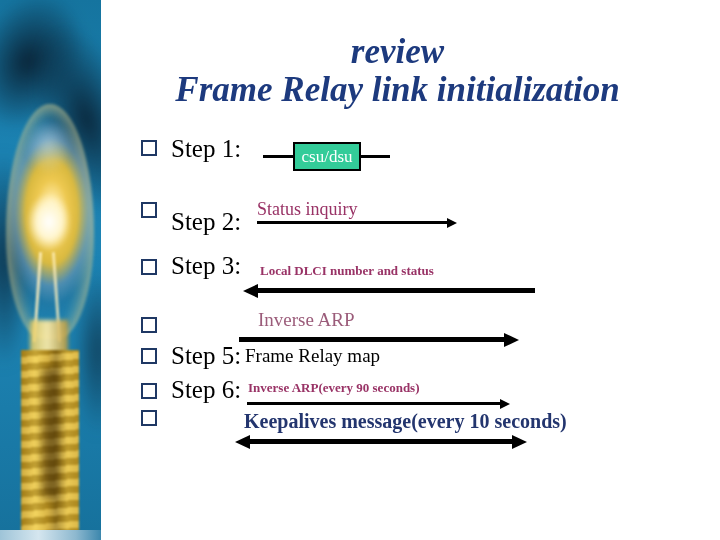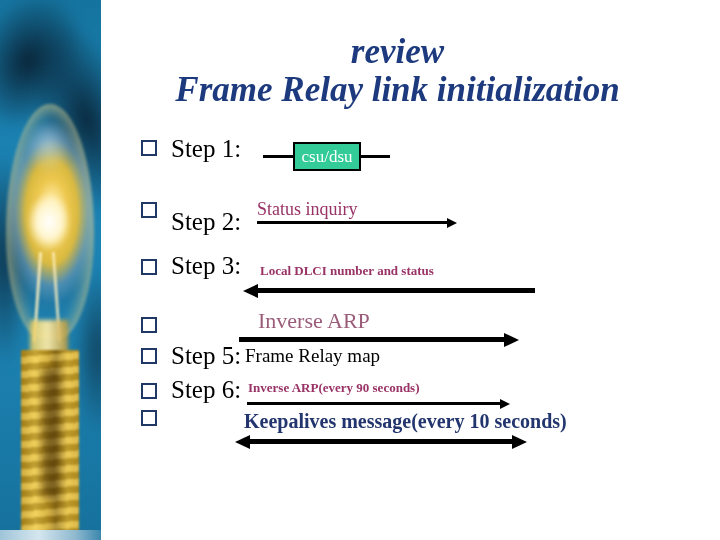--- a/index.html
+++ b/index.html
@@ -48,21 +48,21 @@
   .title{position:absolute;left:100px;right:25px;top:33px;text-align:center;
     font-style:italic;font-weight:bold;font-size:35px;line-height:1.08;
     color:var(--title,#1d3a7e);}
 
   
   .bullet{position:absolute;width:12px;height:12px;background:#ffffff;
     border:2px solid var(--bullet-border,#1f3864);}
   .step-label{position:absolute;font-size:25px;line-height:1;color:var(--step-label,#000);white-space:nowrap;}
   .detail{position:absolute;line-height:1;white-space:nowrap;}
   .d-maroon{color:var(--detail-maroon,#993366);font-weight:bold;font-size:13px;}
-  .d-mauve{color:var(--detail-mauve,#9b5c7a);font-size:22px;}
+  .d-mauve{color:var(--detail-mauve,#9b5c7a);font-size:19px;}
   .d-mauve2{color:var(--detail-maroon,#993366);font-size:18px;}
   .d-black{color:var(--detail-black,#000);font-size:19px;}
   .d-navy{color:var(--detail-navy,#23356e);font-weight:bold;font-size:20px;}
 
   
   .csu-box{position:absolute;left:293px;top:142px;width:64px;height:25px;
     background:var(--csu-box-fill,#33cc99);border:2px solid var(--csu-box-border,#000);
     color:var(--csu-text,#fff);font-size:17px;line-height:25px;text-align:center;}
   .wire{position:absolute;height:3px;background:#000;}
   .wire-left{left:263px;top:155px;width:30px;}

